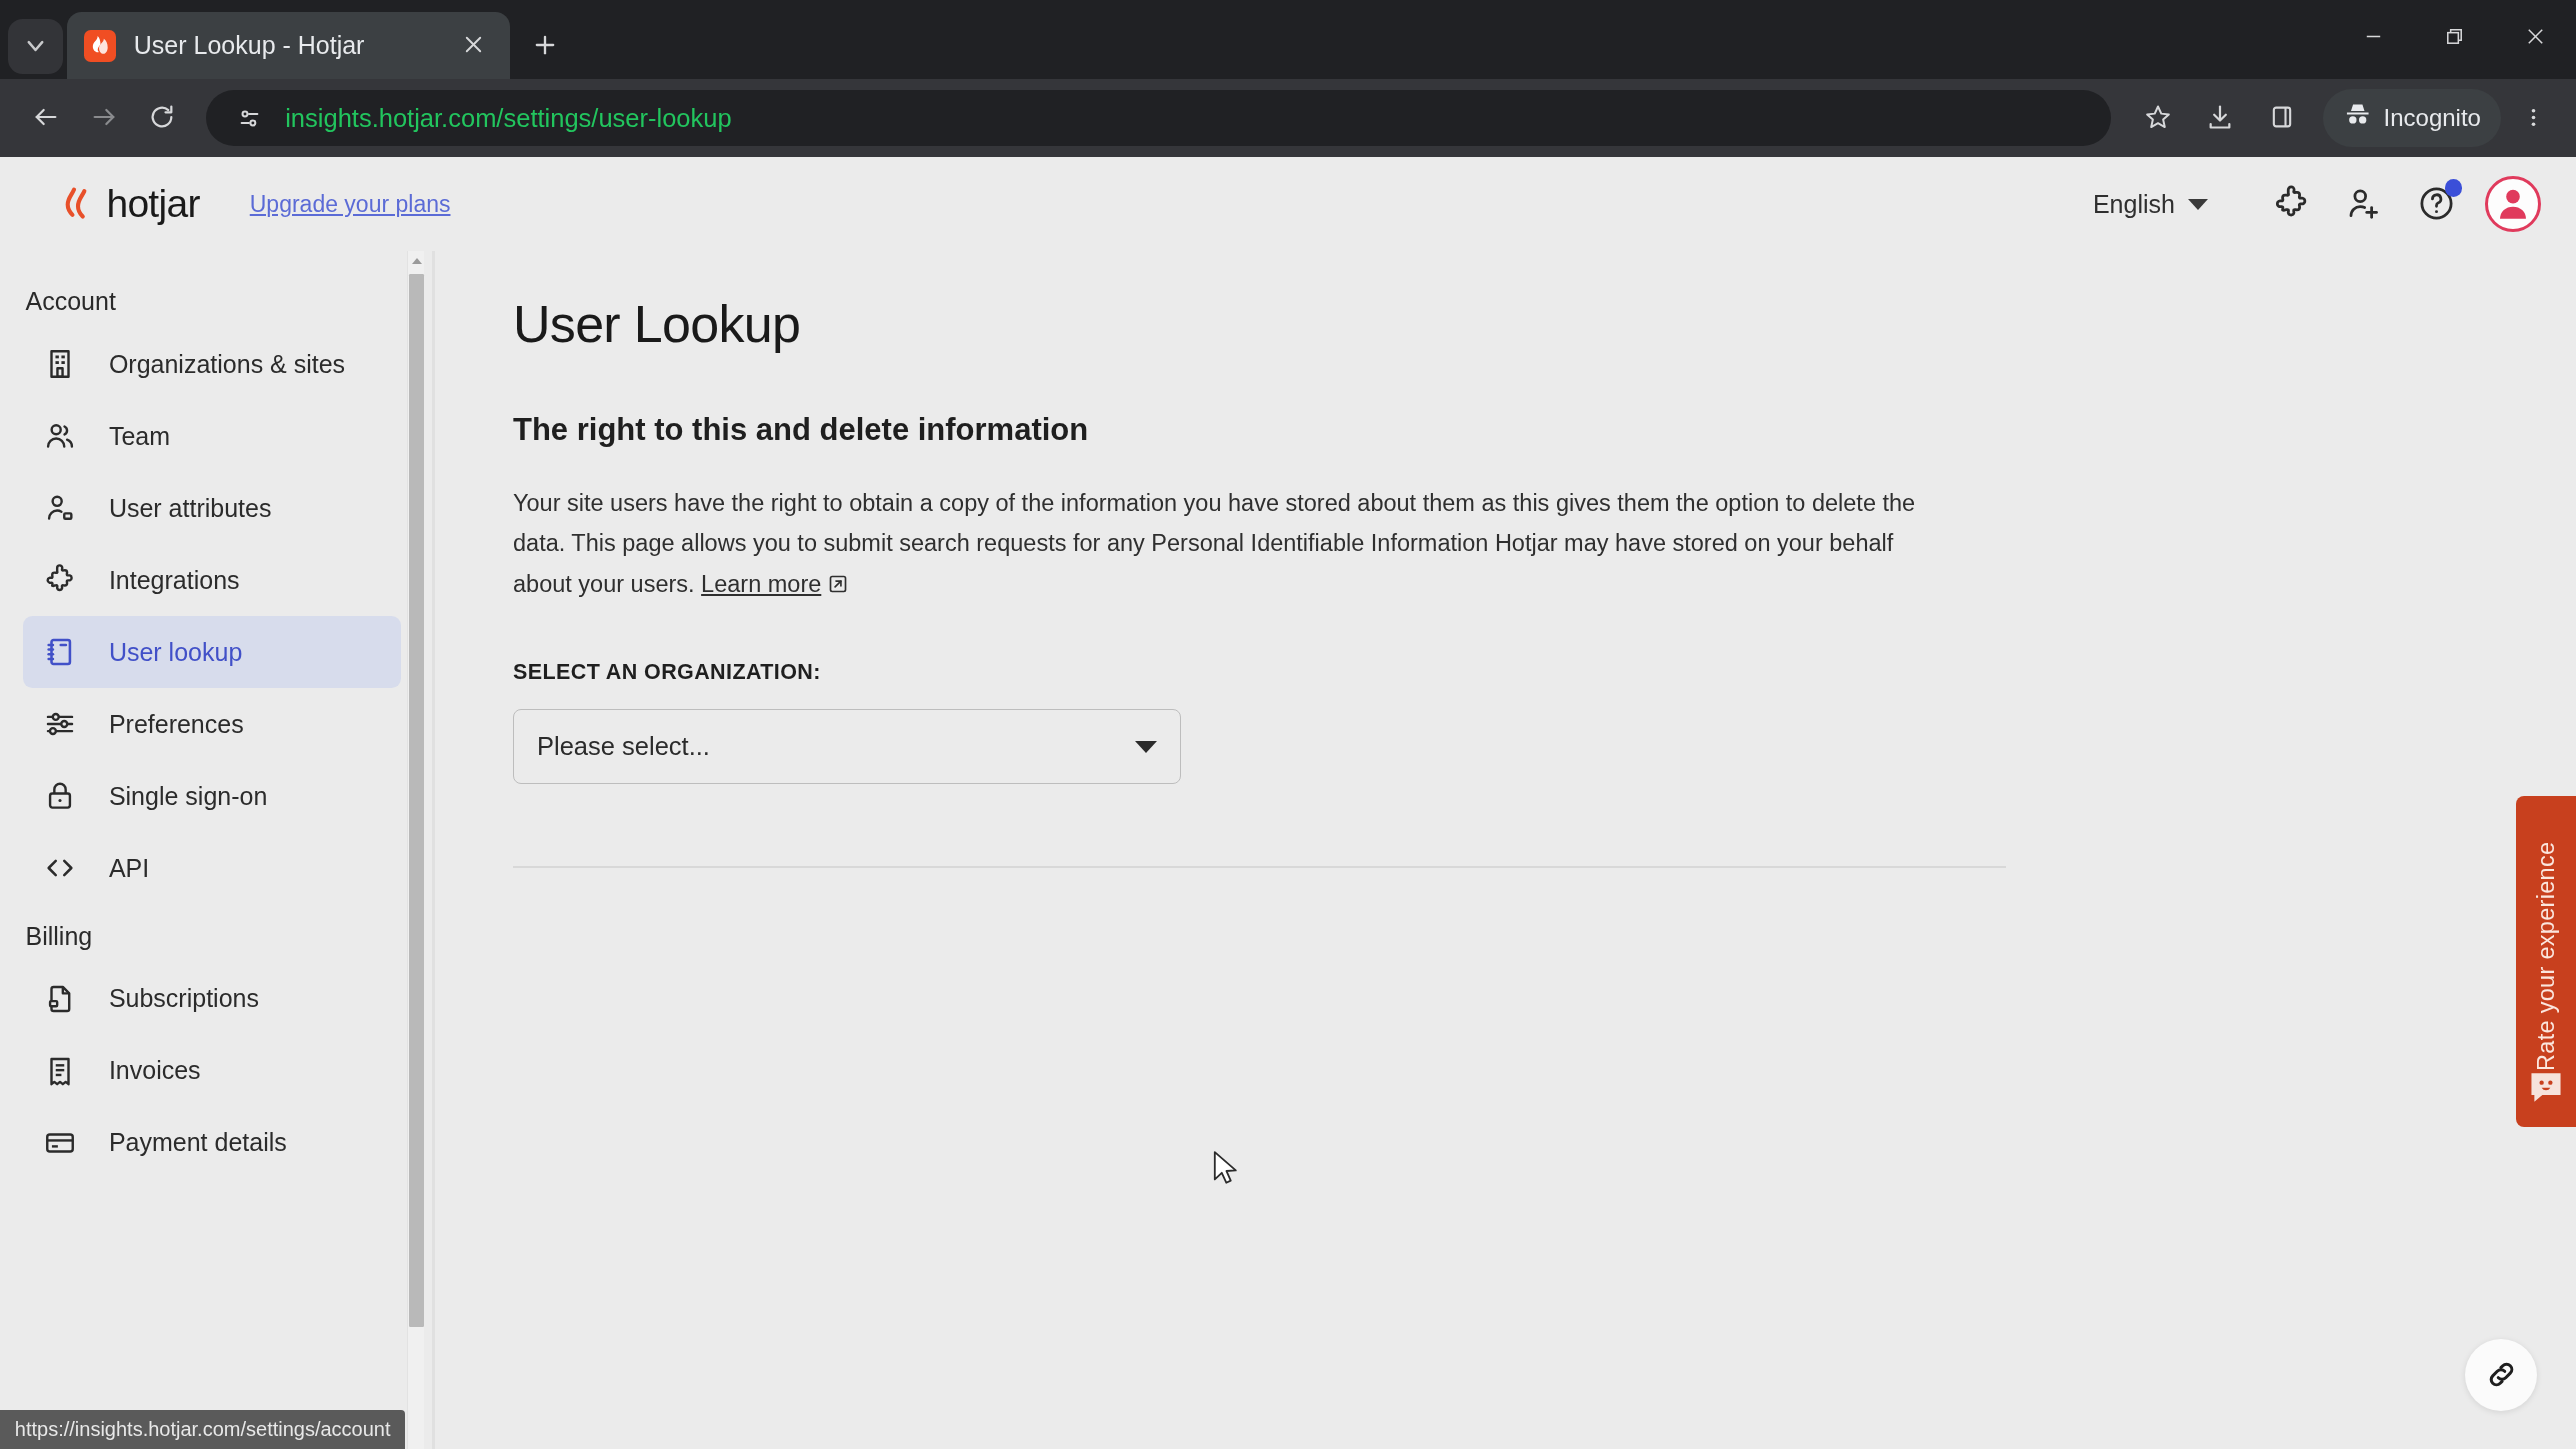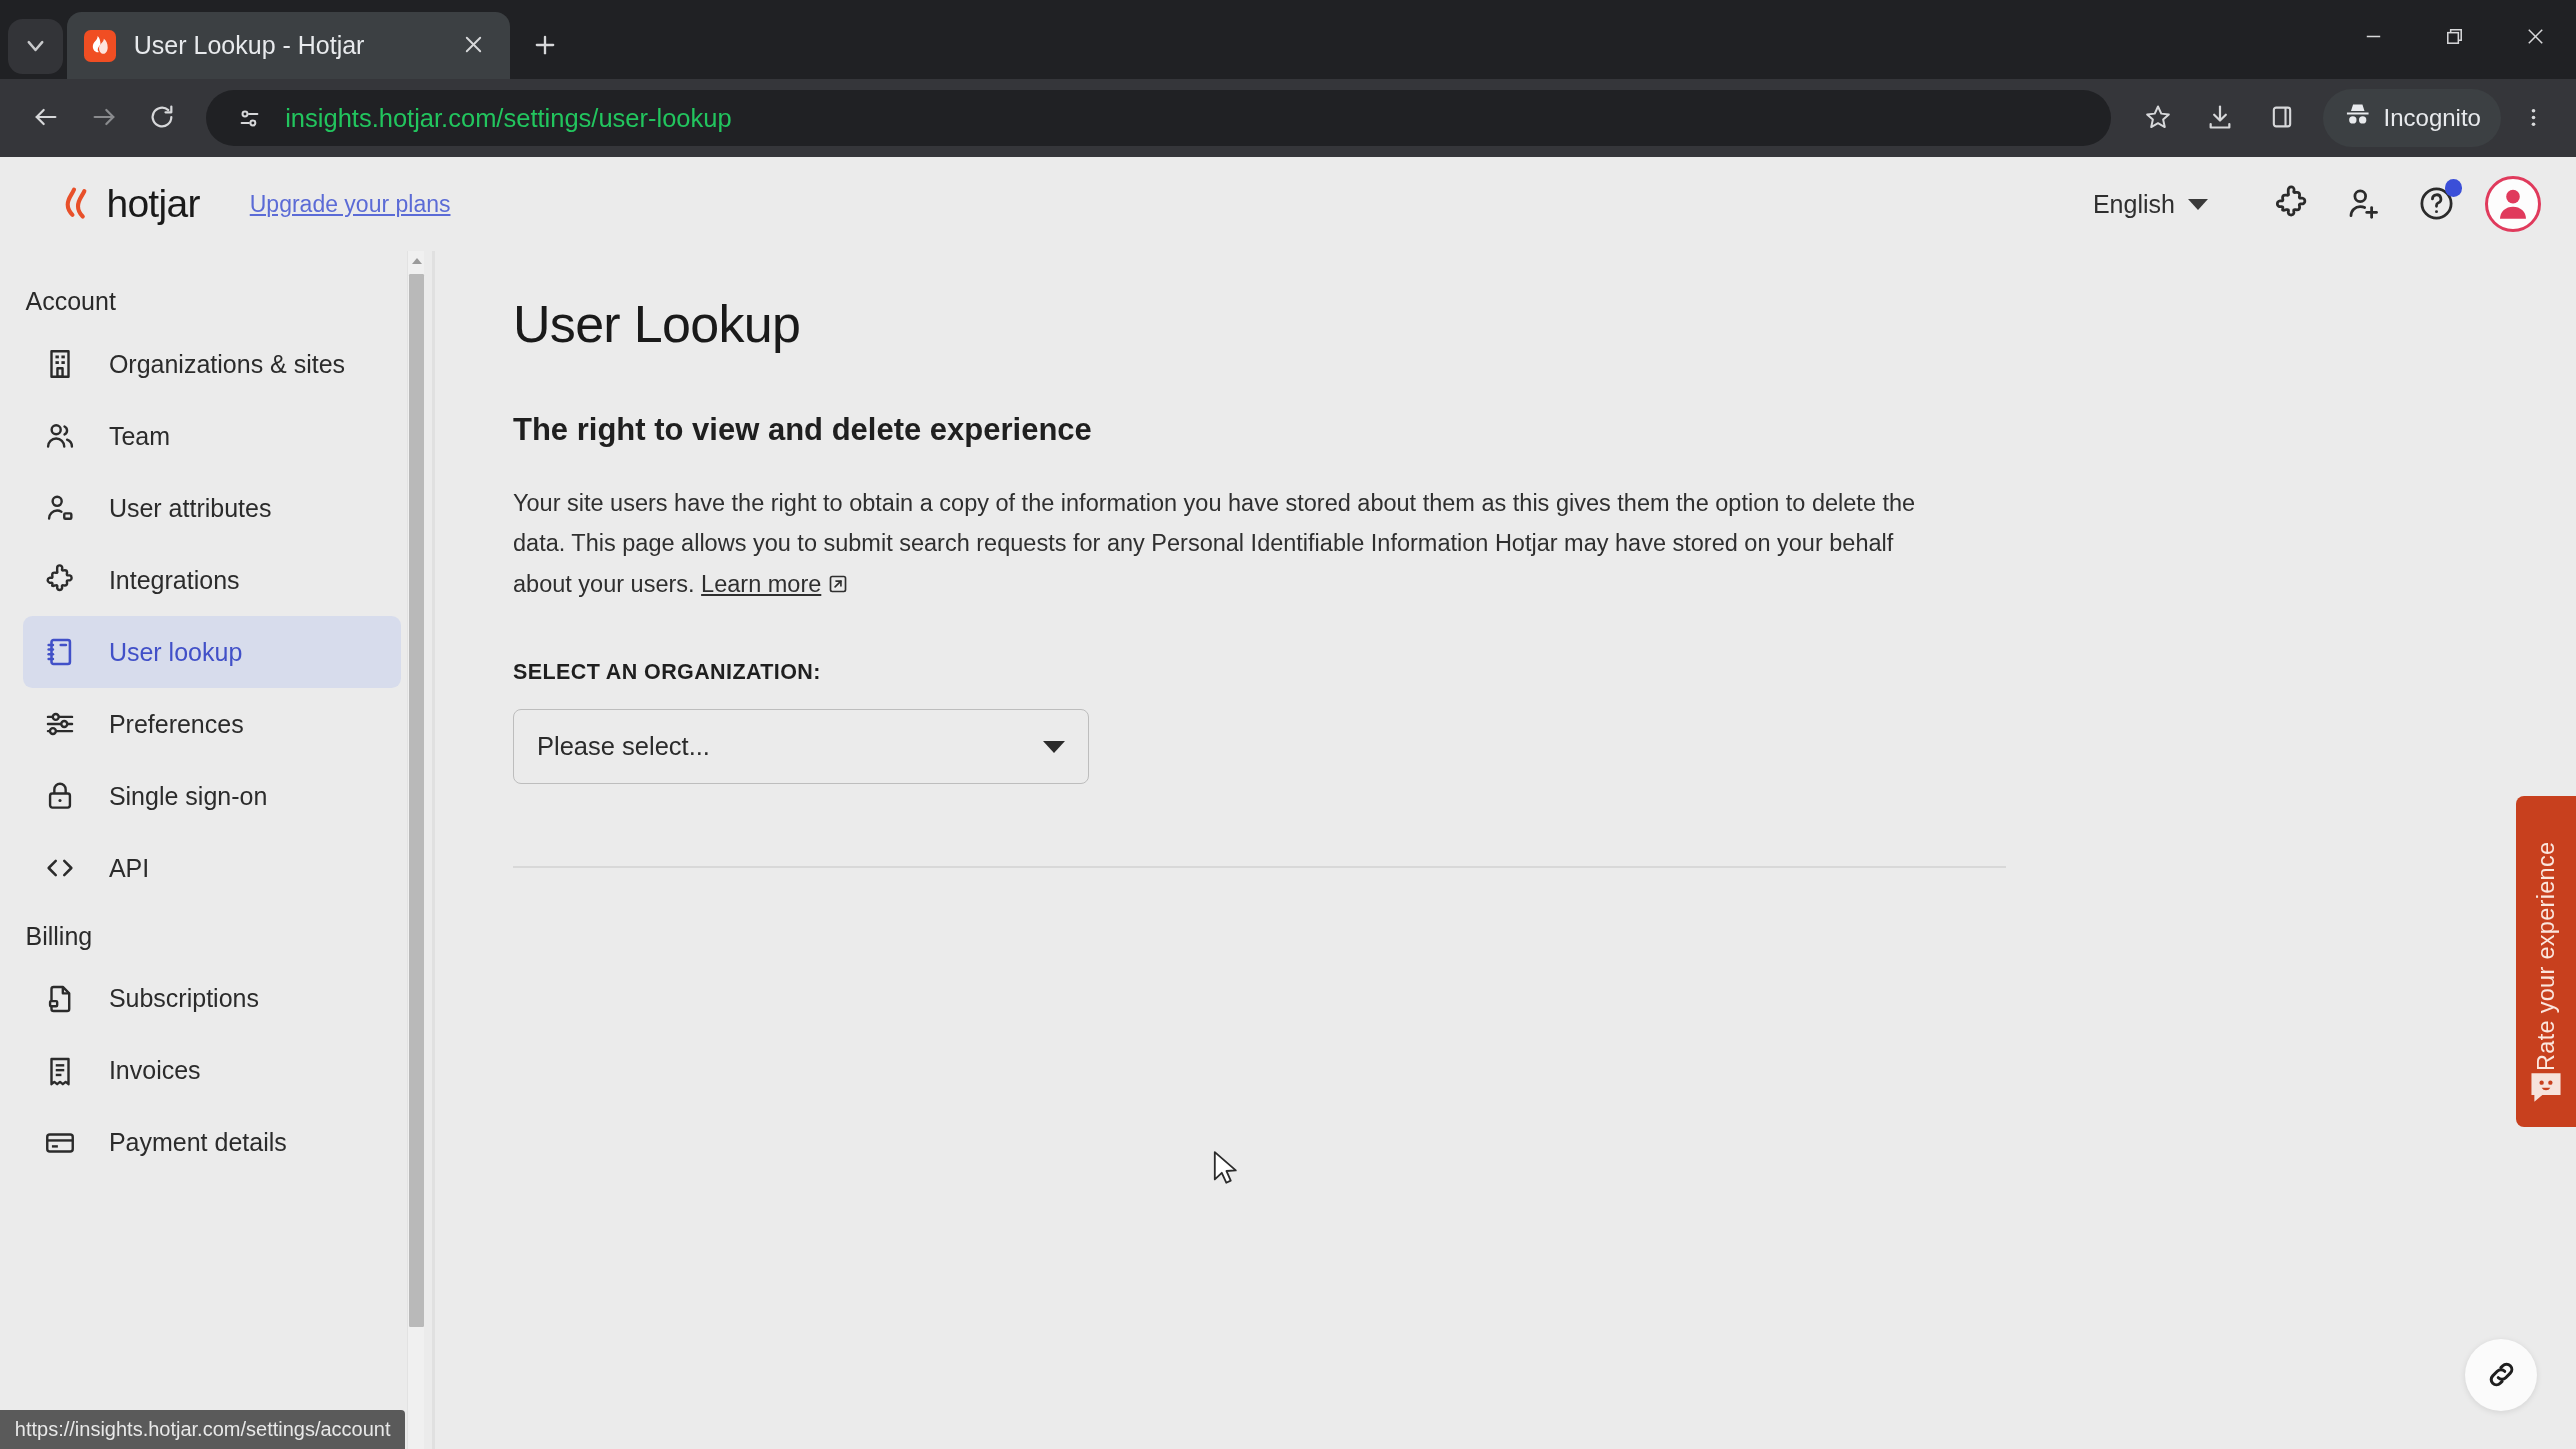--- a/index.html
+++ b/index.html
@@ -228,21 +228,21 @@
   .ext-icon {
     display: inline-block; width: 20px; height: 20px;
     vertical-align: -2px; margin-left: 6.7px;
   }
   .ext-icon svg { width: 20px; height: 20px; }
   .field-label {
     font-size: 21.5px; letter-spacing: 0.4px; color: #1f1f1f;
     font-weight: 700; margin-bottom: 24px;
   }
   .select-box {
-    width: 576px; height: 75px; background: #ebebeb;
+    width: 668px; height: 75px; background: #ebebeb;
     border: 1.3px solid #bdbdbd; border-radius: 8px;
     display: flex; align-items: center; padding: 0 23px;
     position: relative;
   }
   .select-value { font-size: 25.5px; color: #2b2b2b; flex: 1 1 auto; }
   .select-caret {
     width: 0; height: 0;
     border-left: 11.4px solid transparent; border-right: 11.4px solid transparent;
     border-top: 12.7px solid #2b2b2b; flex: 0 0 auto;
   }
@@ -647,21 +647,21 @@
           <div class="sb-up">
               <div></div>
             </div>
           <div class="sb-thumb"></div>
         </div>
         <div class="sb-divider"></div>
       </div>
 
       <div class="main">
         <h1 class="page-title">User Lookup</h1>
-        <h2 class="section-title">The right to view and delete experience</h2>
+        <h2 class="section-title">The right to this and delete information</h2>
 
         <p class="section-body">
           <span>Your site users have the right to obtain a copy of the information you have stored about them as this gives them the option to delete the data. This page allows you to submit search requests for any Personal Identifiable Information Hotjar may have stored on your behalf about your users.</span>
           <a class="learn-more">Learn more</a><span class="ext-icon"><svg viewBox="0 0 24 24" fill="none" stroke="#2f2f2f" stroke-width="2" stroke-linecap="round" stroke-linejoin="round">
                 <rect x="3" y="3" width="18" height="18" rx="2"></rect>
                 <line x1="8.5" y1="15.5" x2="15.5" y2="8.5"></line>
                 <polyline points="9.6 8.5 15.5 8.5 15.5 14.4"></polyline>
               </svg></span>
         </p>
 

